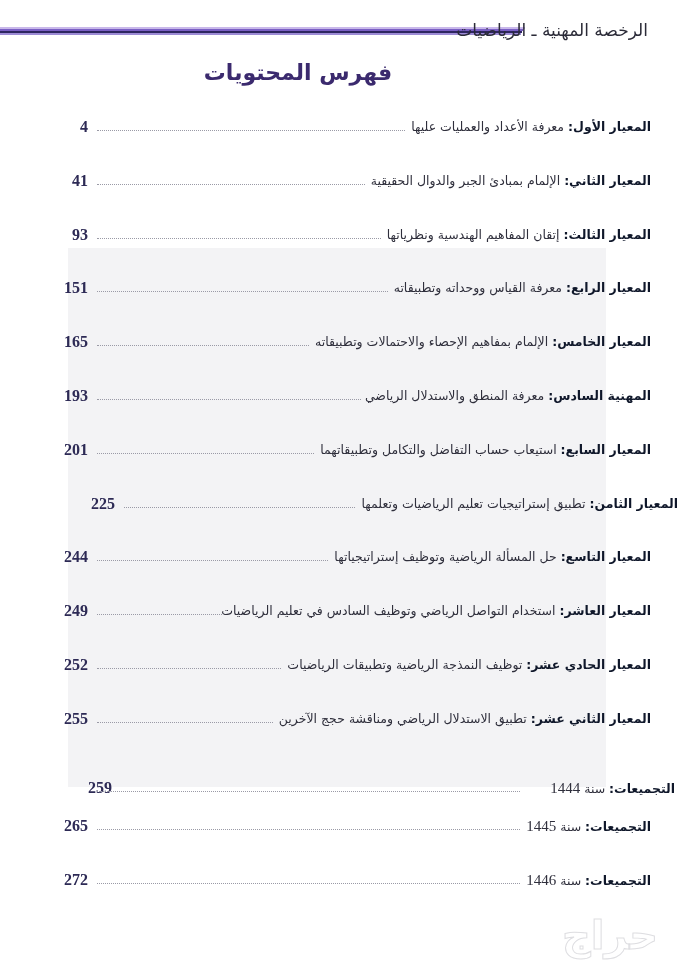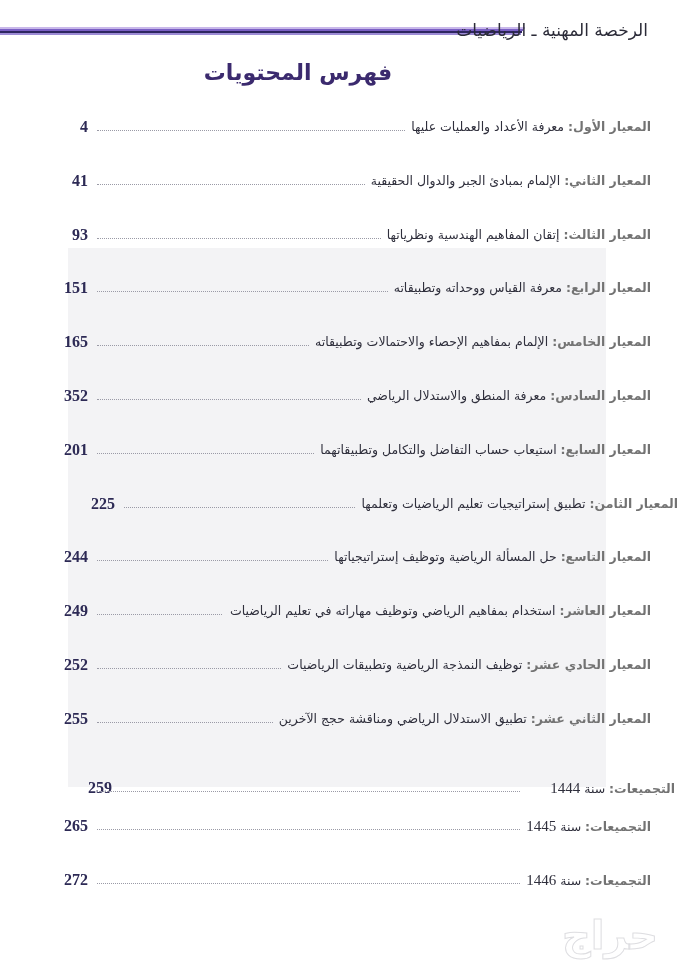--- a/index.html
+++ b/index.html
@@ -92,21 +92,21 @@
     direction: rtl;
     white-space: nowrap;
     font-size: 12.5px;
     line-height: 24px;
     color: #2f2f3c;
     background: transparent;
     padding-left: 4px;
   }
   .toc-label {
     font-weight: bold;
-    color: #737373;
+    color: #0f172a;
   }
   .toc-year {
     font-family: "Liberation Serif", "DejaVu Serif", serif;
     font-size: 15px;
   }
   .watermark {
     position: absolute;
     left: 525px;
     top: 915px;
     width: 170px;
@@ -157,43 +157,43 @@
     <span class="toc-page">151</span>
     <div class="toc-leader" style="width: 291px;"></div>
     <span class="toc-text"><span class="toc-label">المعيار الرابع:</span><span> معرفة القياس ووحداته وتطبيقاته</span></span>
   </div>
   <div class="toc-row" style="top: 330.2px;">
     <span class="toc-page">165</span>
     <div class="toc-leader" style="width: 212px;"></div>
     <span class="toc-text"><span class="toc-label">المعيار الخامس:</span><span> الإلمام بمفاهيم الإحصاء والاحتمالات وتطبيقاته</span></span>
   </div>
   <div class="toc-row" style="top: 384px;">
-    <span class="toc-page">352</span>
+    <span class="toc-page">193</span>
     <div class="toc-leader" style="width: 264px;"></div>
-    <span class="toc-text"><span class="toc-label">المعيار السادس:</span><span> معرفة المنطق والاستدلال الرياضي</span></span>
+    <span class="toc-text"><span class="toc-label">المهنية السادس:</span><span> معرفة المنطق والاستدلال الرياضي</span></span>
   </div>
   <div class="toc-row" style="top: 437.8px;">
     <span class="toc-page">201</span>
     <div class="toc-leader" style="width: 217px;"></div>
     <span class="toc-text"><span class="toc-label">المعيار السابع:</span><span> استيعاب حساب التفاضل والتكامل وتطبيقاتهما</span></span>
   </div>
   <div class="toc-row" style="top: 491.6px; margin-left: 27px;">
     <span class="toc-page">225</span>
     <div class="toc-leader" style="width: 231px;"></div>
     <span class="toc-text"><span class="toc-label">المعيار الثامن:</span><span> تطبيق إستراتيجيات تعليم الرياضيات وتعلمها</span></span>
   </div>
   <div class="toc-row" style="top: 545.4px;">
     <span class="toc-page">244</span>
     <div class="toc-leader" style="width: 231px;"></div>
     <span class="toc-text"><span class="toc-label">المعيار التاسع:</span><span> حل المسألة الرياضية وتوظيف إستراتيجياتها</span></span>
   </div>
   <div class="toc-row" style="top: 599.2px;">
     <span class="toc-page">249</span>
     <div class="toc-leader" style="width: 125px;"></div>
-    <span class="toc-text"><span class="toc-label">المعيار العاشر:</span><span> استخدام بمفاهيم الرياضي وتوظيف مهاراته في تعليم الرياضيات</span></span>
+    <span class="toc-text"><span class="toc-label">المعيار العاشر:</span><span> استخدام التواصل الرياضي وتوظيف السادس في تعليم الرياضيات</span></span>
   </div>
   <div class="toc-row" style="top: 653px;">
     <span class="toc-page">252</span>
     <div class="toc-leader" style="width: 184px;"></div>
     <span class="toc-text"><span class="toc-label">المعيار الحادي عشر:</span><span> توظيف النمذجة الرياضية وتطبيقات الرياضيات</span></span>
   </div>
   <div class="toc-row" style="top: 706.8px;">
     <span class="toc-page">255</span>
     <div class="toc-leader" style="width: 176px;"></div>
     <span class="toc-text"><span class="toc-label">المعيار الثاني عشر:</span><span> تطبيق الاستدلال الرياضي ومناقشة حجج الآخرين</span></span>

